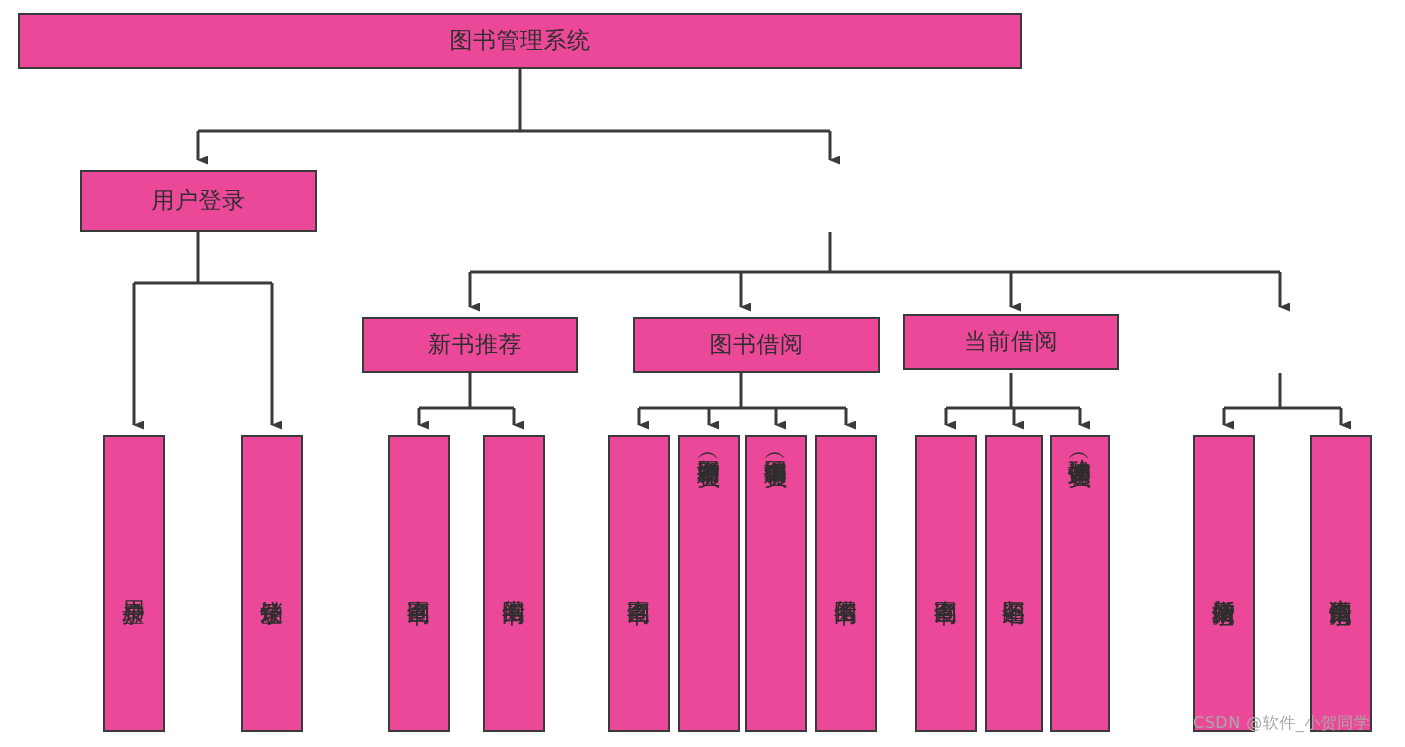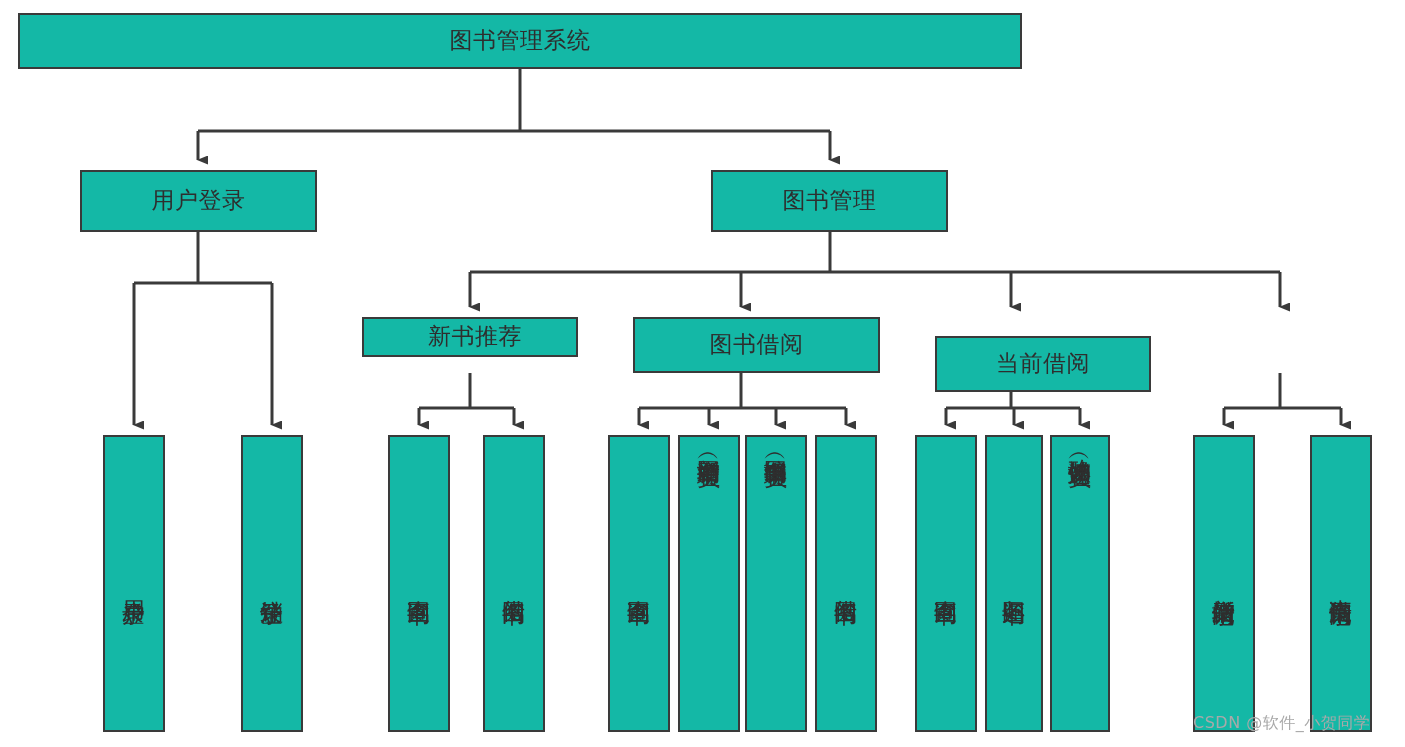--- a/index.html
+++ b/index.html
@@ -21,21 +21,21 @@
   #diagram-svg {
     position: absolute;
     left: 0;
     top: 0;
     width: 1405px;
     height: 747px;
   }
   .node-box {
     position: absolute;
     box-sizing: border-box;
-    background: #14b8a6;
+    background: #ec4899;
     border: 2px solid #3a3a3a;
     display: flex;
     align-items: center;
     justify-content: center;
     overflow: hidden;
   }
   .node-label-h {
     font-size: 23px;
     line-height: 1.1;
     color: #2e2e2e;
@@ -142,31 +142,28 @@
     </g>
   </svg>
 
   <div class="node-box" id="node-root" style="left: 18px; top: 13px; width: 1004px; height: 56px;">
     <span class="node-label-h">图书管理系统</span>
   </div>
 
   <div class="node-box" id="node-l2-0" style="left: 80px; top: 170px; width: 237px; height: 62px;">
     <span class="node-label-h">用户登录</span>
   </div>
-  <div class="node-box" id="node-l2-1" style="left: 711px; top: 170px; width: 237px; height: 62px;">
-    <span class="node-label-h">图书管理</span>
-  </div>
-
-  <div class="node-box" id="node-l3-0" style="left: 362px; top: 317px; width: 216px; height: 40px; padding-left: 10px;">
+
+  <div class="node-box" id="node-l3-0" style="left: 362px; top: 317px; width: 216px; height: 56px; padding-left: 10px;">
     <span class="node-label-h">新书推荐</span>
   </div>
   <div class="node-box" id="node-l3-1" style="left: 633px; top: 317px; width: 247px; height: 56px;">
     <span class="node-label-h">图书借阅</span>
   </div>
-  <div class="node-box" id="node-l3-2" style="left: 903px; top: 336px; width: 216px; height: 56px; margin-left: 32px;">
+  <div class="node-box" id="node-l3-2" style="left: 903px; top: 314px; width: 216px; height: 56px;">
     <span class="node-label-h">当前借阅</span>
   </div>
 
   <div class="node-box leaf-box center-v" id="node-leaf-0" style="left: 103px; top: 435px; width: 62px; height: 297px;">
     <span class="node-label-v">用户登录</span>
   </div>
   <div class="node-box leaf-box center-v" id="node-leaf-1" style="left: 241px; top: 435px; width: 62px; height: 297px;">
     <span class="node-label-v">注销登录</span>
   </div>
   <div class="node-box leaf-box center-v" id="node-leaf-2" style="left: 388px; top: 435px; width: 62px; height: 297px;">

